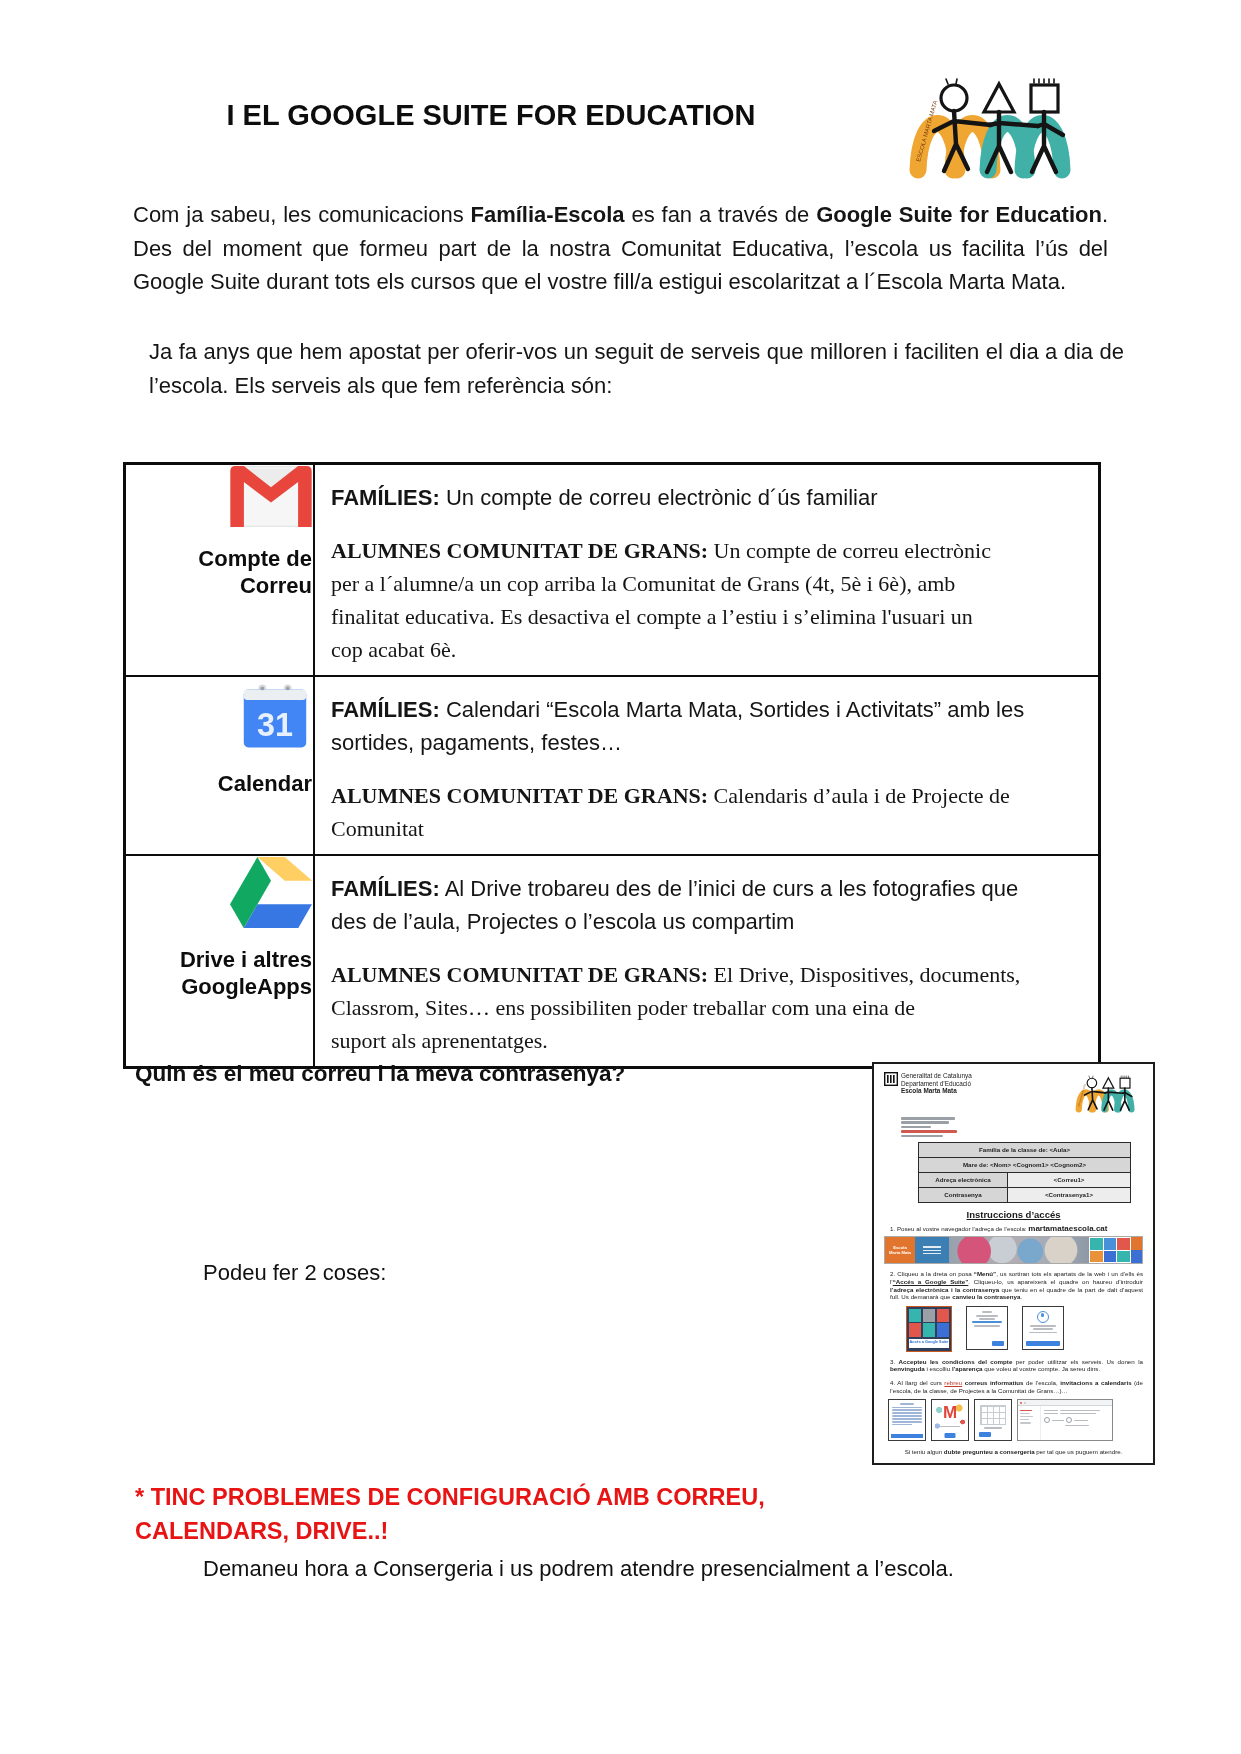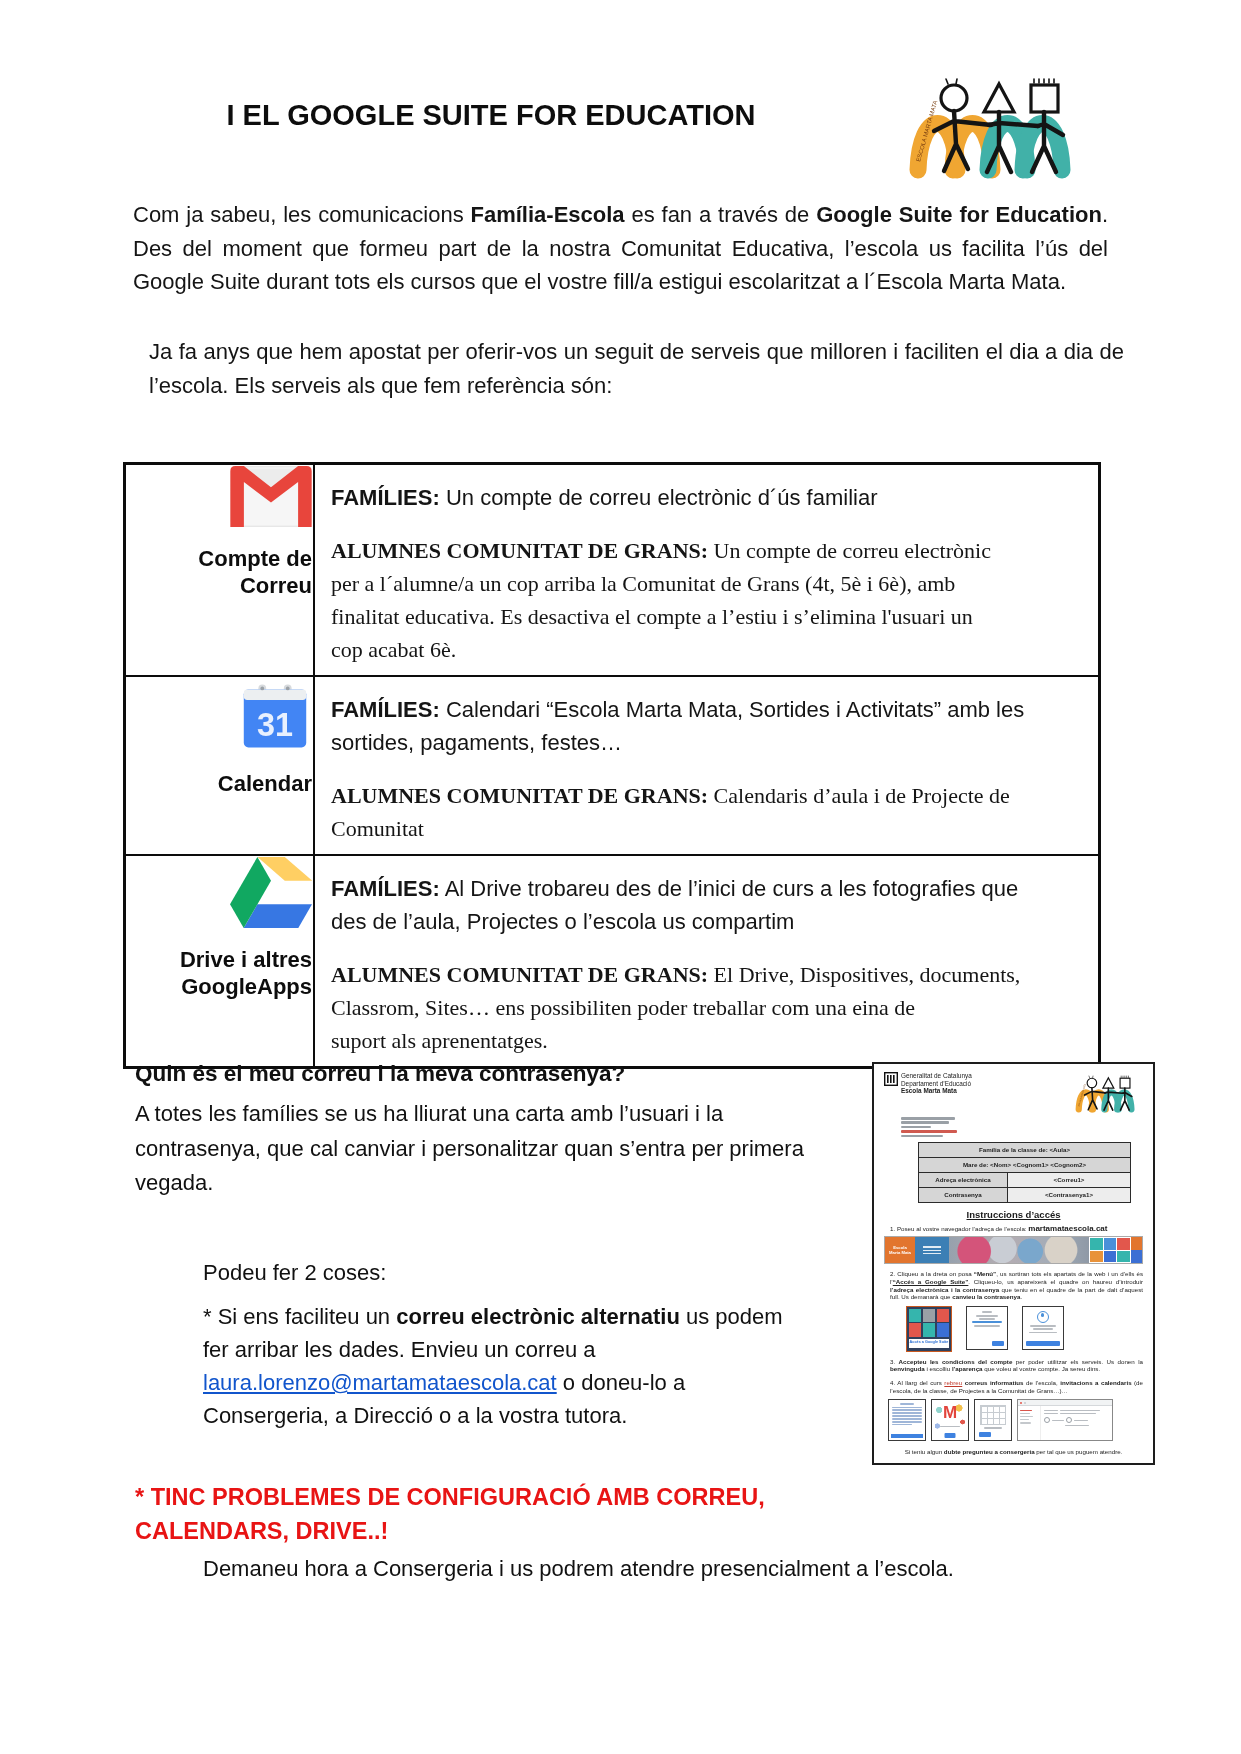--- a/index.html
+++ b/index.html
@@ -211,31 +211,24 @@
 des de l’aula, Projectes o l’escola us compartim</span></p>
         <p class="preline"><span style="font-weight: 700;">ALUMNES COMUNITAT DE GRANS:</span><span> El Drive, Dispositives, documents,
 Classrom, Sites… ens possibiliten poder treballar com una eina de
 suport als aprenentatges.</span></p>
       </td>
     </tr>
   </tbody>
     </table>
 
   <div class="abs faq-h">Quin és el meu correu i la meva contrasenya?</div>
-  <div class="abs faq-b preline">A totes les famílies se us ha lliurat una carta amb l’usuari i la
-contrasenya, que cal canviar i personalitzar quan s’entra per primera
-vegada.</div>
 
   <div class="abs podeu">Podeu fer 2 coses:</div>
 
   <div class="abs options">
-    <p class="preline"><span>* Si ens faciliteu un </span><span style="font-weight: 700;">correu electrònic alternatiu</span><span> us podem
-fer arribar les dades. Envieu un correu a
-</span><a class="email" href="#">laura.lorenzo@martamataescola.cat</a><span> o doneu-lo a
-Consergeria, a Direcció o a la vostra tutora.</span></p>
   </div>
 
   <div class="abs red-h red2 preline">* TINC PROBLEMES DE CONFIGURACIÓ AMB CORREU,
 CALENDARS, DRIVE..!</div>
   <div class="abs closing">Demaneu hora a Consergeria i us podrem atendre presencialment a l’escola.</div>
 
   <div class="abs letter">
     <div class="lt-header">
       <div class="gc">
         <svg width="14" height="14" viewBox="0 0 14 14">

